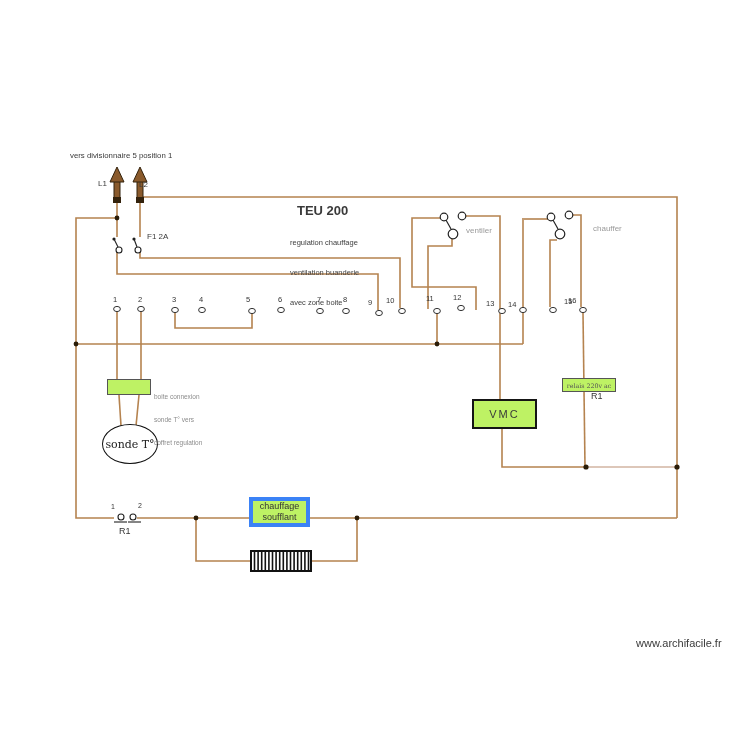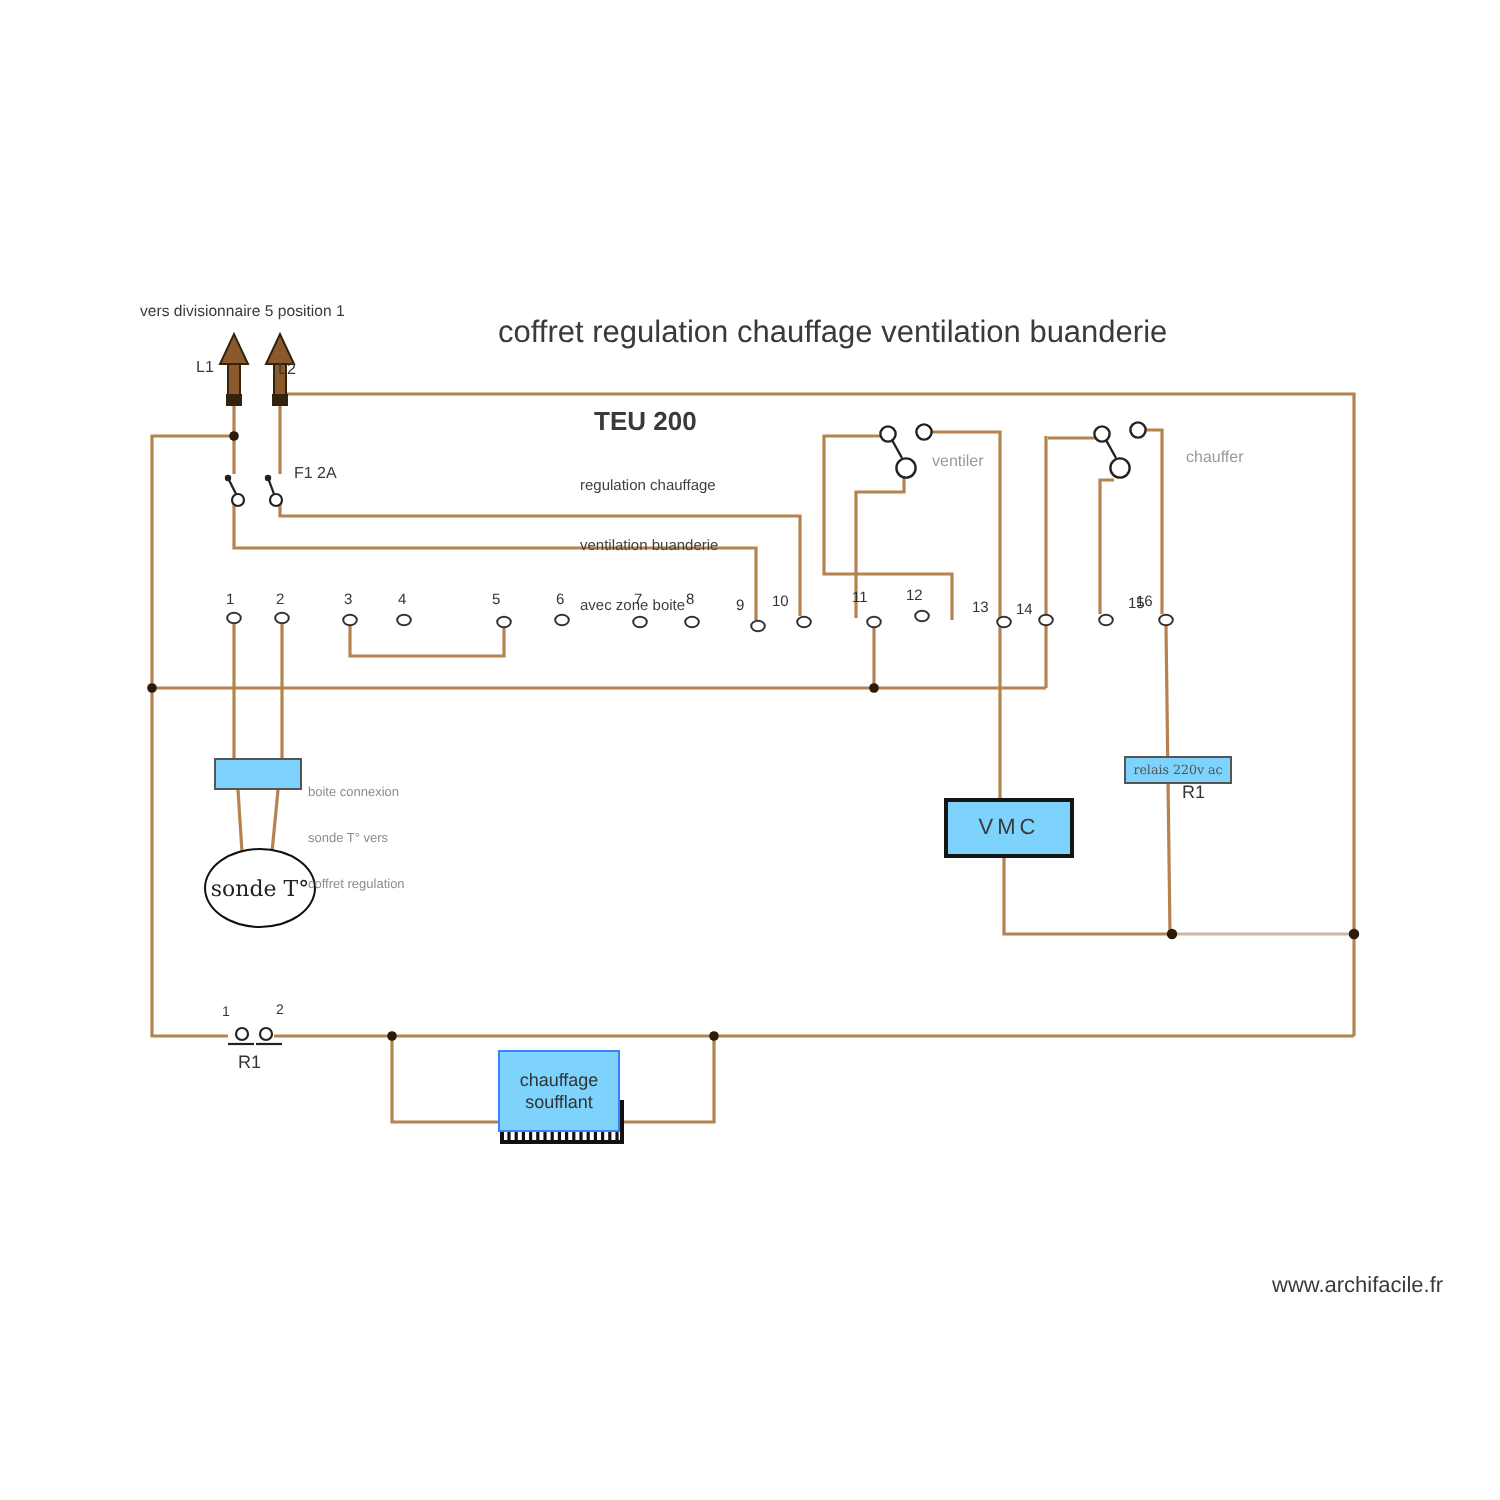--- a/index.html
+++ b/index.html
@@ -9,32 +9,32 @@
   .lbl{position:absolute;z-index:3;white-space:pre;color:#3a3a3a;}
   .title{font-size:15.5px;color:#3a3a3a;}
   .feeder{font-size:7.8px;}
   .phase{font-size:8px;}
   .fuse{font-size:8px;}
   .teu{font-size:13px;}
   .teudesc{font-size:7.5px;line-height:10px;color:#404040;}
   .swlbl{font-size:8px;color:#9a9a9a;}
   .termlbl{font-size:7.5px;color:#333;z-index:3;position:absolute;}
   .graysmall{font-size:6.5px;line-height:7.8px;color:#8c8c8c;}
-  .box{position:absolute;background:#7dd3fc;z-index:2;box-sizing:border-box;text-align:right;}
+  .box{position:absolute;background:#bef264;z-index:2;box-sizing:border-box;text-align:right;}
   #vmc-box{left:472px;top:399px;width:65px;height:30px;border:2.5px solid #151515;
            display:flex;align-items:center;justify-content:center;
            font-size:11px;letter-spacing:2px;color:#3a3a3a;}
   #junction-box{left:107px;top:379px;width:44px;height:16px;border:1px solid #555;}
   #probe{left:102px;top:424px;width:54px;height:38px;border:1.5px solid #111;
          border-radius:50%;display:flex;align-items:center;justify-content:center;
          font-family:"DejaVu Serif", serif;font-size:11px;color:#222;z-index:2;
          position:absolute;background:#fff;}
-  #heater-box{left:249px;top:497px;width:61px;height:41px;border:1px solid #3b82f6;
+  #heater-box{left:249px;top:497px;width:61px;height:30px;border:4px solid #3b82f6;
               display:flex;flex-direction:column;align-items:center;justify-content:center;
-              font-size:9px;line-height:11px;color:#333;margin-top:28px;}
+              font-size:9px;line-height:11px;color:#333;}
   #relay-box{left:562px;top:378px;width:54px;height:14px;border:1px solid #555;
              display:flex;align-items:center;justify-content:center;
              font-family:"DejaVu Serif", serif;font-size:6.3px;color:#555;}
   .radlbl{font-size:8.5px;line-height:10px;color:#333;}
   .r1{font-size:9px;color:#333;}
   .pin{font-size:7px;color:#333;}
   .site{font-size:11px;color:#3a3a3a;}
 </style>
 </head>
 <body>
@@ -165,21 +165,20 @@
         <ellipse cx="523" cy="310" rx="3.4" ry="2.6"></ellipse>
         <ellipse cx="553" cy="310" rx="3.4" ry="2.6"></ellipse>
         <ellipse cx="583" cy="310" rx="3.4" ry="2.6"></ellipse>
       </g>
   </svg>
 
   <div class="lbl feeder" style="left:70px;top:151px;">vers divisionnaire 5 position 1</div>
   <div class="lbl phase" style="left:98px;top:179px;">L1</div>
   <div class="lbl phase" style="left:139px;top:180px;">L2</div>
   <div class="lbl fuse" style="left:147px;top:232px;">F1 2A</div>
-  <div class="lbl title" style="left:249px;top:158px;">coffret regulation chauffage ventilation buanderie</div>
 
   <div class="lbl teu" style="left:297px;top:203px;font-weight:bold;">TEU 200</div>
   <div class="lbl teudesc" style="left:290px;top:218px;">
     <div>regulation chauffage</div>
     <div>ventilation buanderie</div>
     <div>avec zone boite</div>
   </div>
 
   <div class="lbl swlbl" style="left:466px;top:226px;">ventiler</div>
   <div class="lbl swlbl" style="left:593px;top:224px;">chauffer</div>

